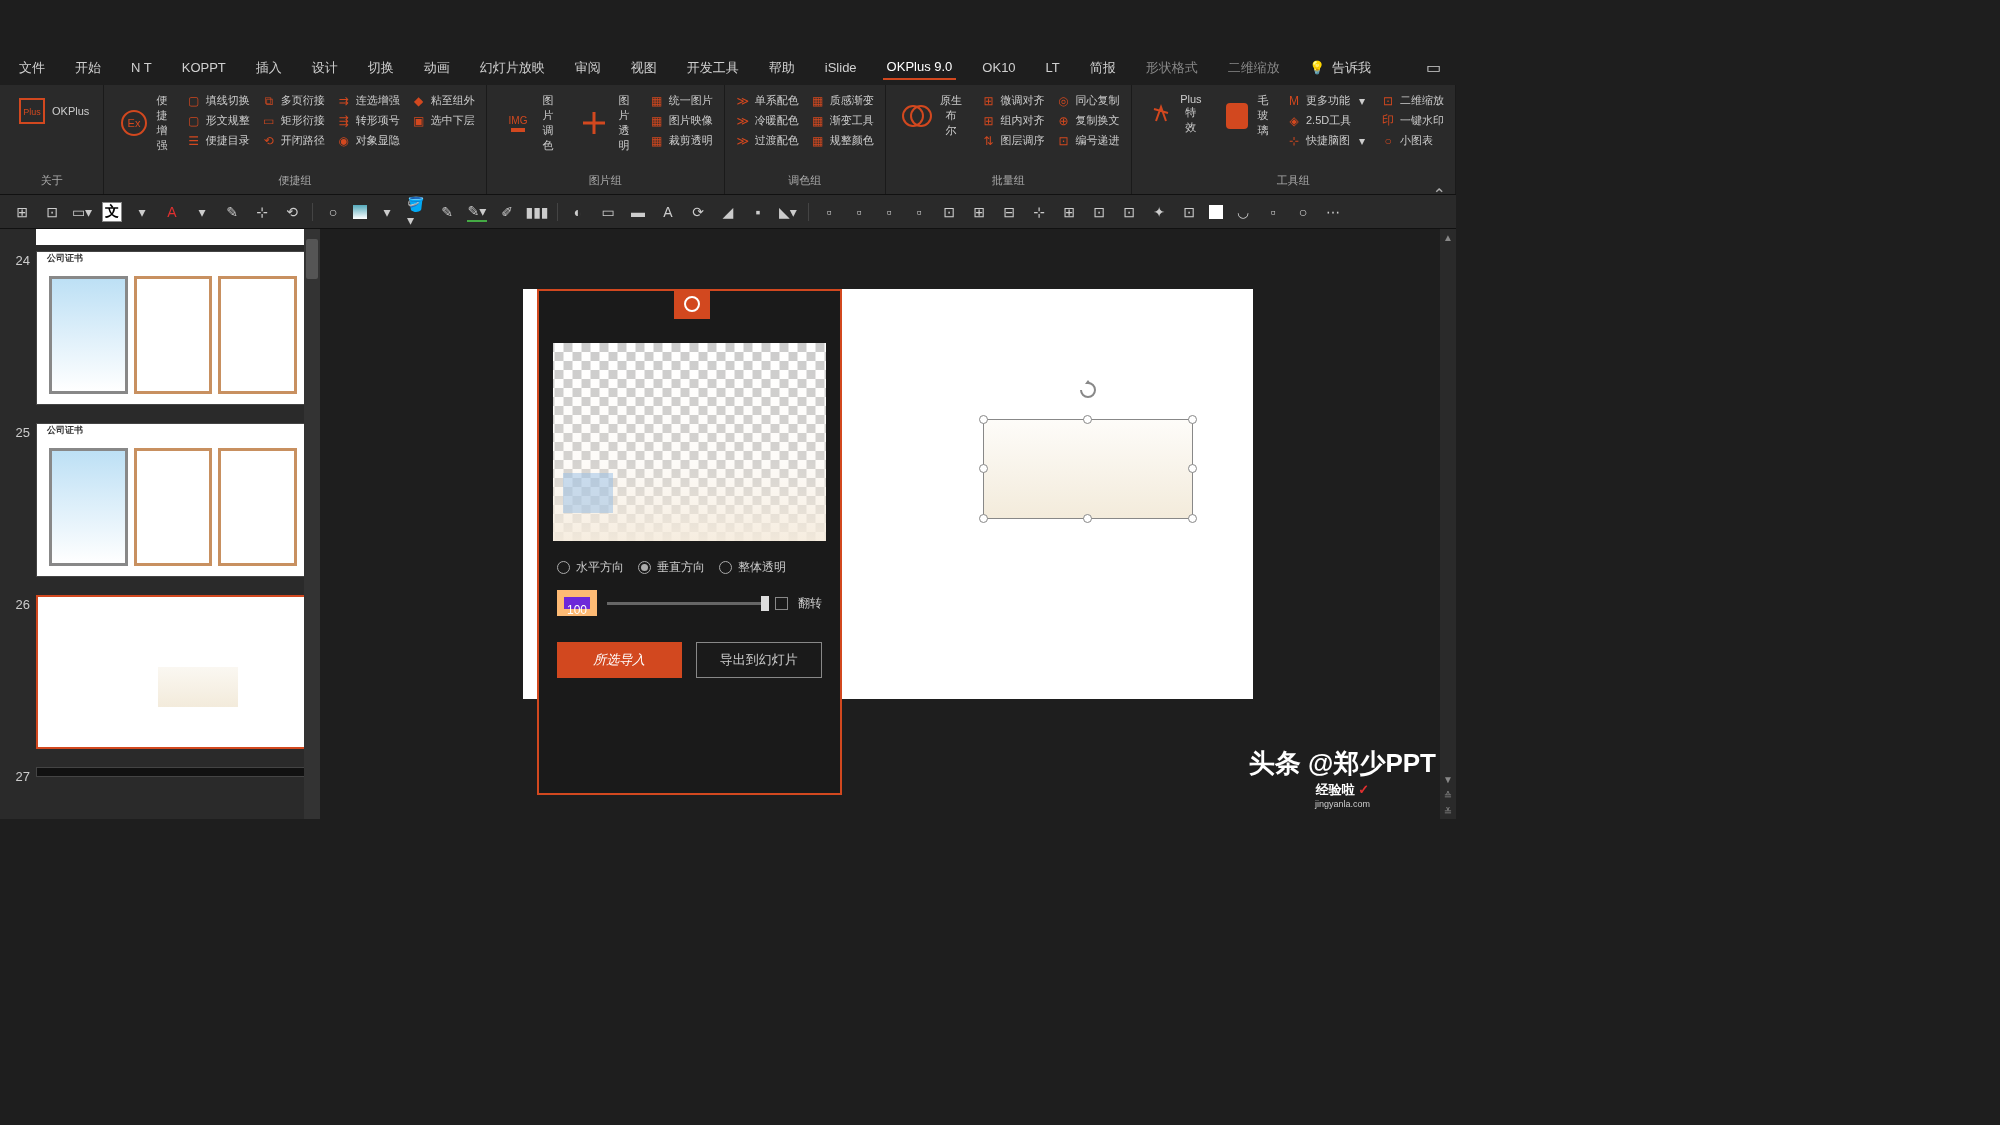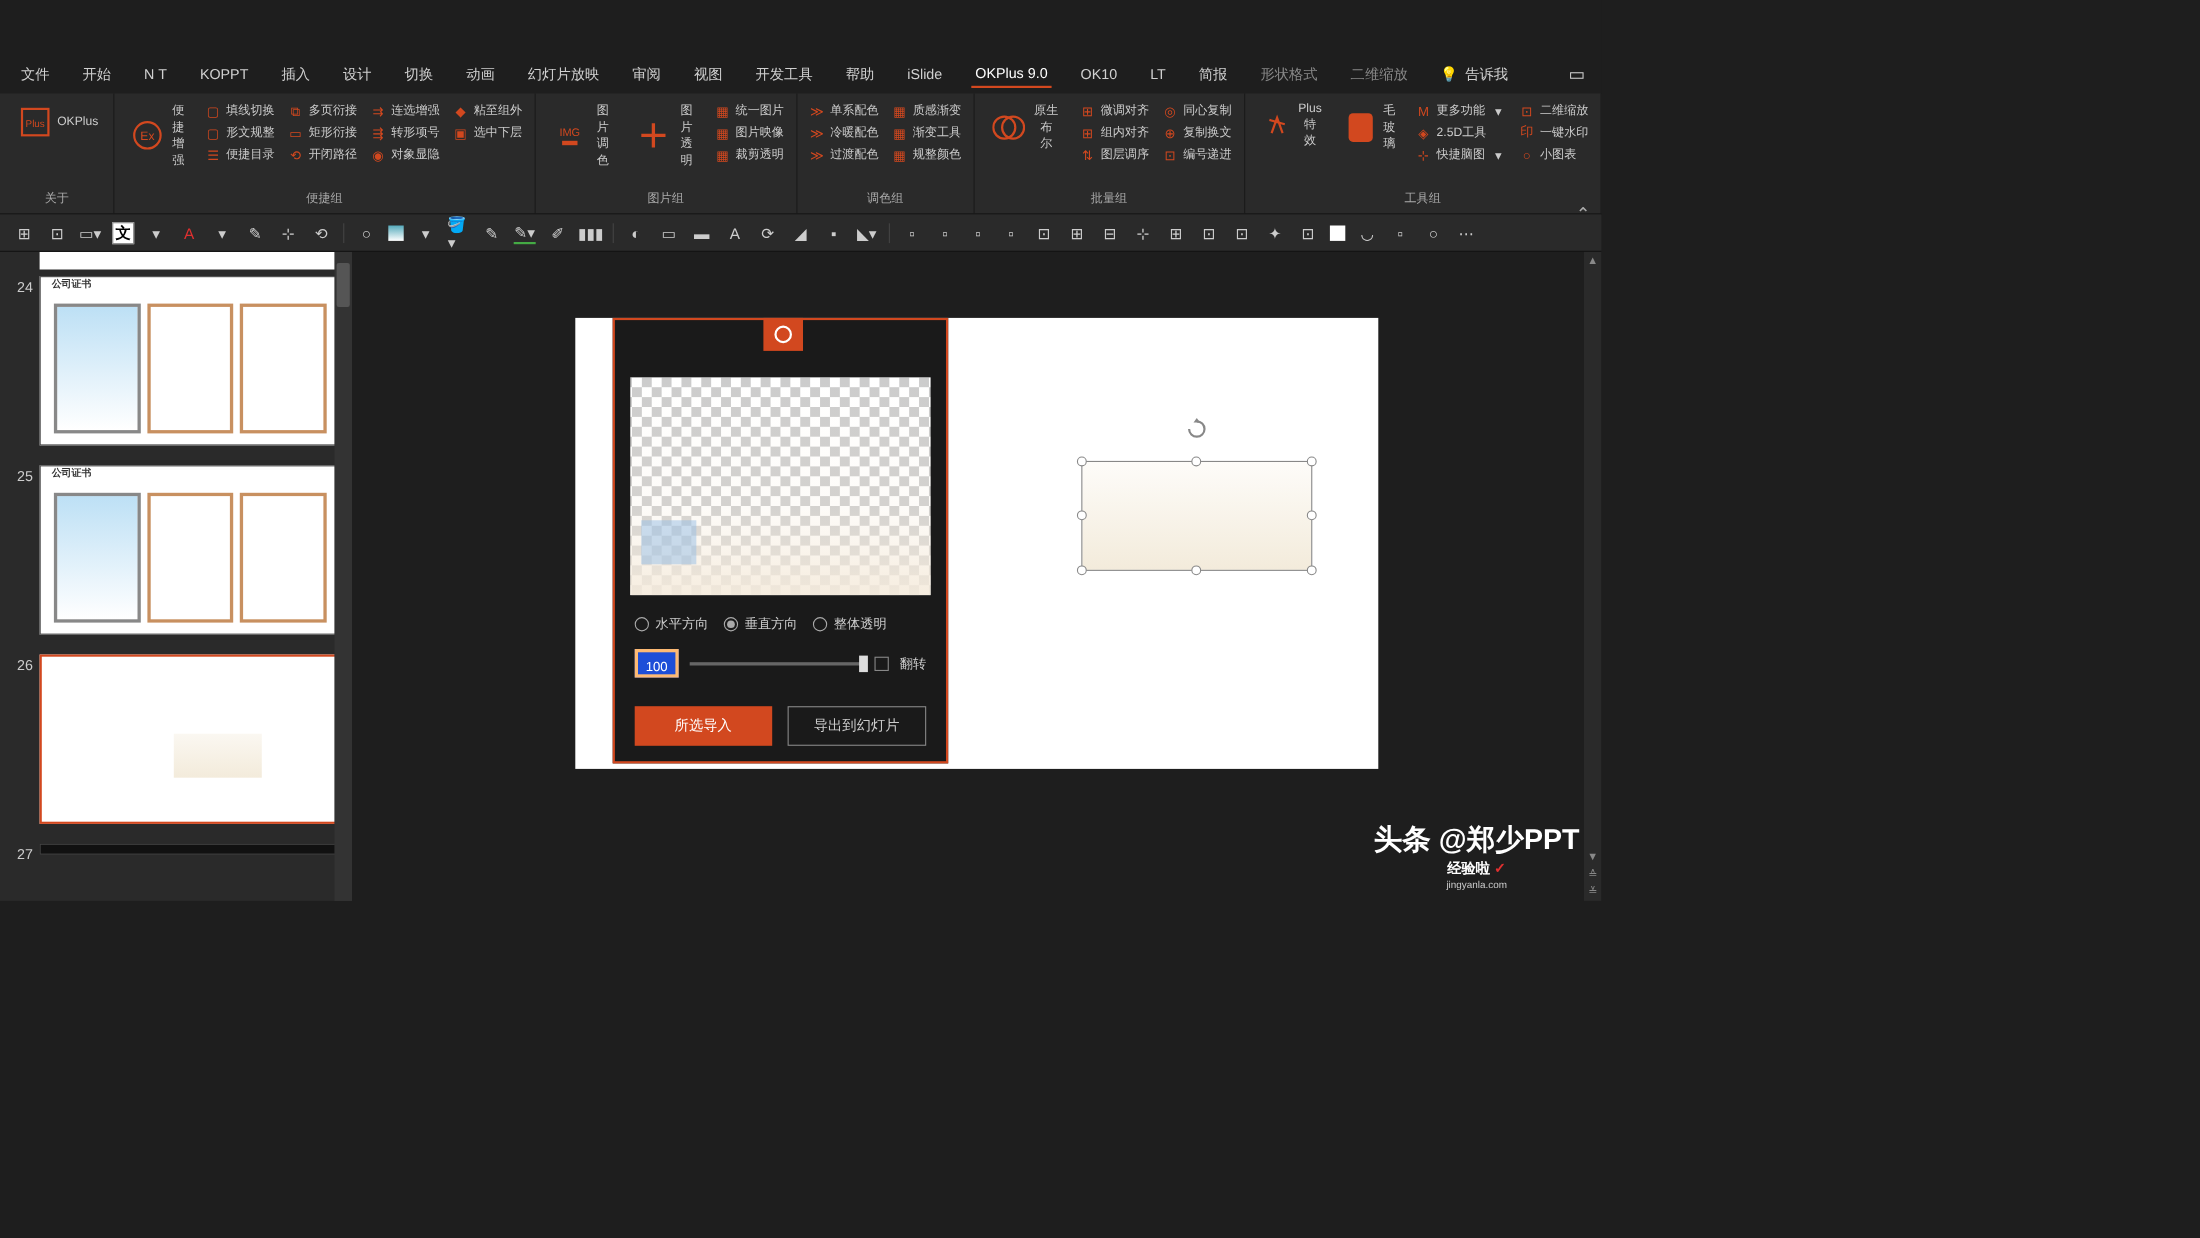--- a/index.html
+++ b/index.html
@@ -54,38 +54,38 @@
 .partial-thumb { height: 16px; background: #fff; margin: 0 10px 0 36px; }
 
 
 .canvas-area { flex: 1; background: #1e1e1e; display: flex; align-items: flex-start; justify-content: center; padding-top: 60px; position: relative; }
 .canvas-scroll { position: absolute; right: 0; top: 0; width: 16px; height: 100%; background: #2a2a2a; }
 .canvas-scroll .arrow { height: 16px; display: flex; align-items: center; justify-content: center; color: #888; font-size: 10px; }
 .canvas-scroll .nav-btns { position: absolute; bottom: 0; left: 0; right: 0; }
 .slide-canvas { width: 730px; height: 410px; background: #fff; position: relative; }
 
 
-.plugin-panel { position: absolute; left: 34px; top: 0px; width: 305px; height: 405px; background: #1a1a1a; border: 2px solid #d2481f; }
+.plugin-panel { position: absolute; left: 14px; top: 0px; width: 305px; height: 506px; background: #1a1a1a; border: 2px solid #d2481f; }
 .plugin-tab { position: absolute; top: -2px; left: 135px; width: 36px; height: 30px; background: #d2481f; display: flex; align-items: center; justify-content: center; }
 .plugin-tab .circ { width: 16px; height: 16px; border: 2px solid #fff; border-radius: 50%; }
 .preview-img { margin: 52px 14px 10px 14px; height: 198px; background: repeating-conic-gradient(#ccc 0% 25%, #fff 0% 50%) 50% / 18px 18px; position: relative; }
 .preview-img .ov { position: absolute; inset: 0; background: linear-gradient(to top, rgba(245,235,220,0.9), rgba(245,235,220,0.2) 40%, rgba(245,245,245,0)); }
 .preview-img .ov2 { position: absolute; left: 10px; top: 130px; width: 50px; height: 40px; background: rgba(150,190,230,0.5); }
 .radios { display: flex; gap: 14px; padding: 8px 18px; font-size: 12px; color: #ccc; }
 .radio { display: flex; align-items: center; gap: 6px; }
 .rdot { width: 13px; height: 13px; border: 1px solid #aaa; border-radius: 50%; display: flex; align-items: center; justify-content: center; }
 .rdot.checked::after { content: ''; width: 7px; height: 7px; background: #aaa; border-radius: 50%; }
 .slider-row { display: flex; align-items: center; gap: 10px; padding: 6px 18px; }
-.slider-val { width: 40px; height: 26px; background: #1d4ed8; border: 3px solid #fdba74; color: #fff; text-align: center; font-size: 12px; line-height: 26px; }
+.slider-val { width: 40px; height: 26px; background: #6d28d9; border: 7px solid #fdba74; color: #fff; text-align: center; font-size: 12px; line-height: 26px; }
 .slider-track { flex: 1; height: 3px; background: #666; position: relative; }
 .slider-thumb { position: absolute; right: -4px; top: -6px; width: 8px; height: 15px; background: #ddd; }
 .cb { width: 13px; height: 13px; border: 1px solid #888; }
 .pbtns { display: flex; gap: 14px; padding: 20px 18px 14px; }
 .pbtn { flex: 1; height: 36px; display: flex; align-items: center; justify-content: center; font-size: 13px; cursor: pointer; }
-.pbtn.primary { background: #d2481f; color: #fff; }
+.pbtn.primary { background: #d2481f; color: #fff; font-style: italic; }
 .pbtn.secondary { border: 1px solid #888; color: #ccc; }
 
 
 .sel-shape { position: absolute; left: 460px; top: 130px; width: 210px; height: 100px; border: 1px solid #888; background: linear-gradient(to bottom, rgba(250,245,235,0.3), rgba(240,230,210,0.8)); }
 .handle { position: absolute; width: 9px; height: 9px; background: #fff; border: 1px solid #888; border-radius: 50%; }
 .handle.tl { left: -5px; top: -5px; } .handle.tm { left: 50%; top: -5px; margin-left: -5px; } .handle.tr { right: -5px; top: -5px; }
 .handle.ml { left: -5px; top: 50%; margin-top: -5px; } .handle.mr { right: -5px; top: 50%; margin-top: -5px; }
 .handle.bl { left: -5px; bottom: -5px; } .handle.bm { left: 50%; bottom: -5px; margin-left: -5px; } .handle.br { right: -5px; bottom: -5px; }
 .rot-handle { position: absolute; left: 50%; top: -40px; margin-left: -10px; width: 20px; height: 20px; }
 .rot-handle svg { width: 20px; height: 20px; }

